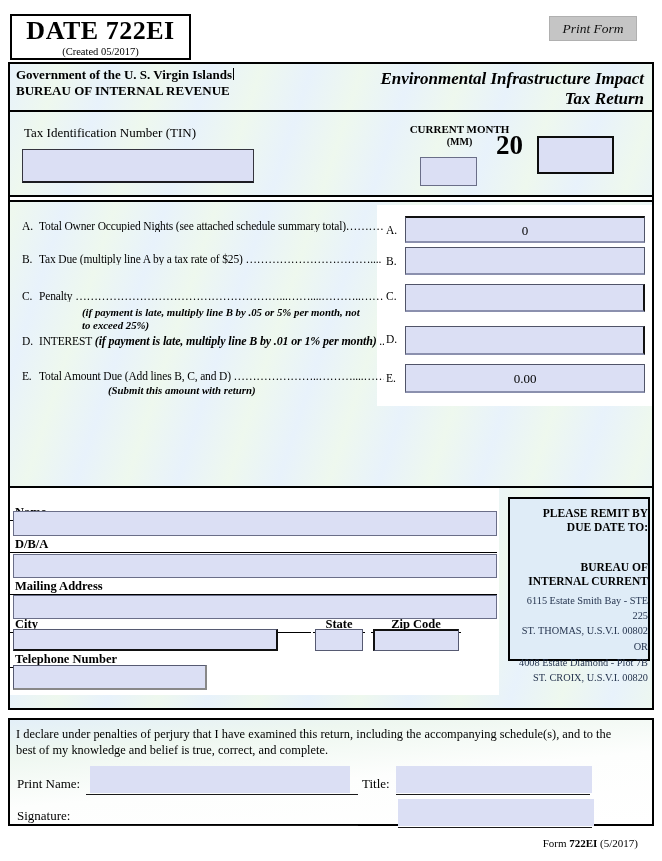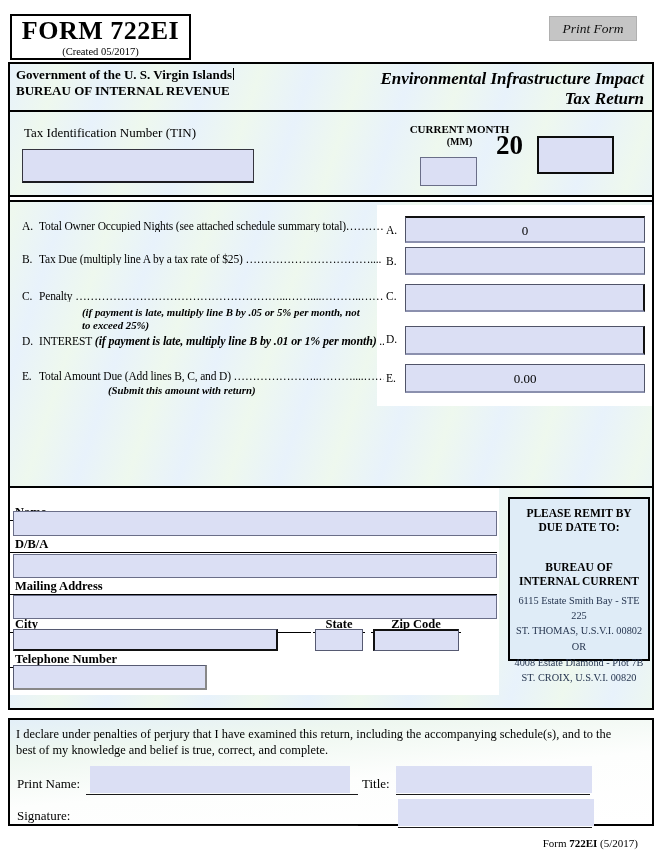--- a/index.html
+++ b/index.html
@@ -68,21 +68,21 @@
   .city-label { left:0; top:129px; width:301px; }
   .city-input { left:3px; top:141px; width:265px; height:22px; border-right:2px solid #111; border-bottom:2px solid #111; }
   .state-label { left:303px; top:129px; width:52px; }
   .state-input { left:305px; top:141px; width:48px; height:22px; }
   .zip-label { left:361px; top:129px; width:90px; }
   .zip-input { left:363px; top:141px; width:86px; height:22px; border-top:2px solid #111; border-left:2px solid #111; }
   .phone-label { left:0; top:164px; width:196px; }
   .phone-input { left:3px; top:177px; width:194px; height:25px; border-right:2px solid #888; border-bottom:2px solid #888; }
 
   .remit-box { position:absolute; left:498px; top:9px; width:142px; height:164px;
-               border:2px solid #000; background:#dfecf7; text-align:center; padding-top:7px; }
+               border:2px solid #000; background:#dfecf7; text-align:right; padding-top:7px; }
   .remit-head { font-size:11.5px; font-weight:bold; line-height:14px; }
   .remit-org { font-size:11.5px; font-weight:bold; line-height:14px; }
   .remit-gap1 { height:26px; }
   .remit-gap2 { height:5px; }
   .remit-addr { font-size:10.3px; line-height:15px; color:#26354f; }
   .remit-or { font-size:10.3px; line-height:17px; color:#26354f; }
 
   
   .decl-box { position:absolute; left:8px; top:718px; width:646px; height:108px; border:2px solid #000;
               background:linear-gradient(175deg,#e3eff8 0%,#eef7f0 22%,#fdfefd 55%,#ffffff 100%); }
@@ -93,21 +93,21 @@
 
   .footer { position:absolute; right:24px; top:837px; font-size:11px; }
   .footer b { font-weight:bold; }
 </style>
 </head>
 <body>
 
 <div class="page">
 
   <div class="form-id-box">
-    <div class="form-id">FORM 722EI</div>
+    <div class="form-id">DATE 722EI</div>
     <div class="form-created">(Created 05/2017)</div>
   </div>
   <button class="print-btn">Print Form</button>
 
   <div class="main-frame stripes">
 
     <div class="band header-band">
       <div class="gov">
         <div><span>Government of the U. S.  Virgin Islands</span><span class="caret"></span></div>
         <div>BUREAU OF INTERNAL REVENUE</div>

